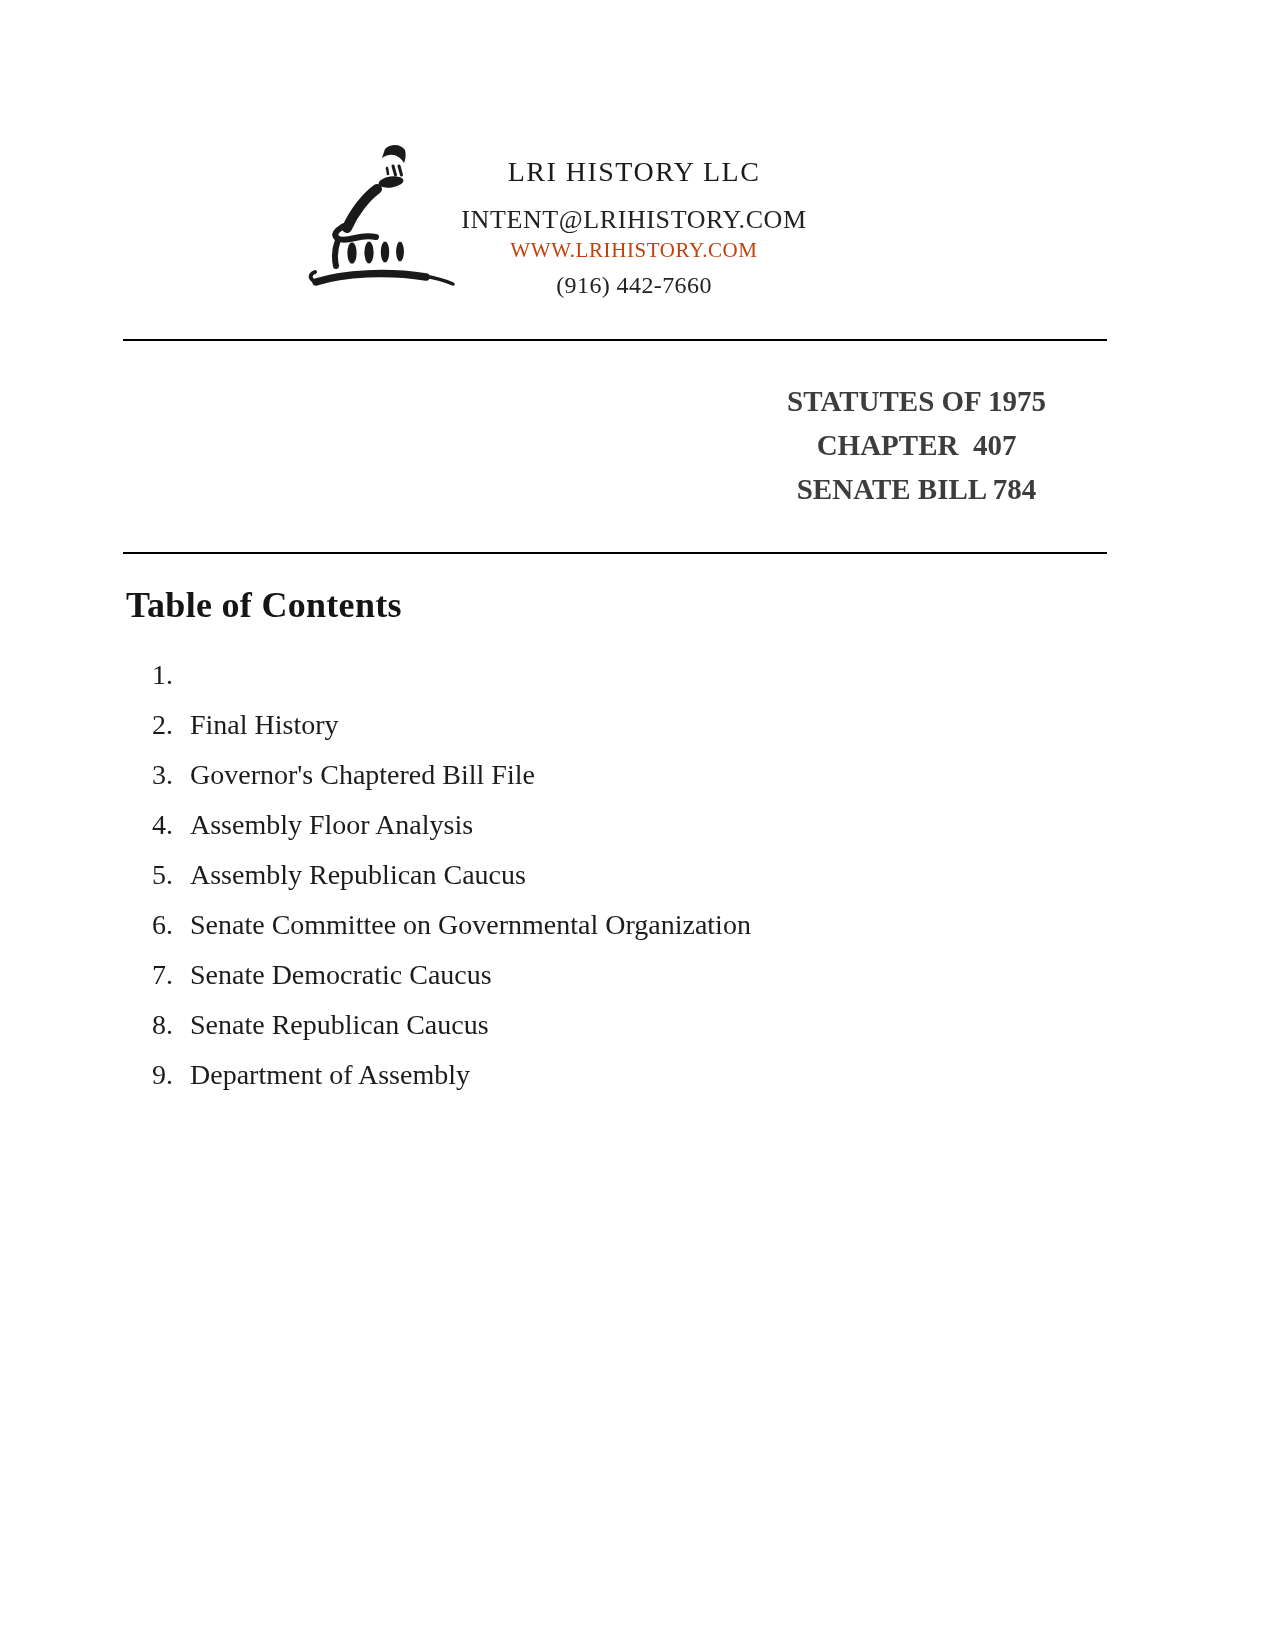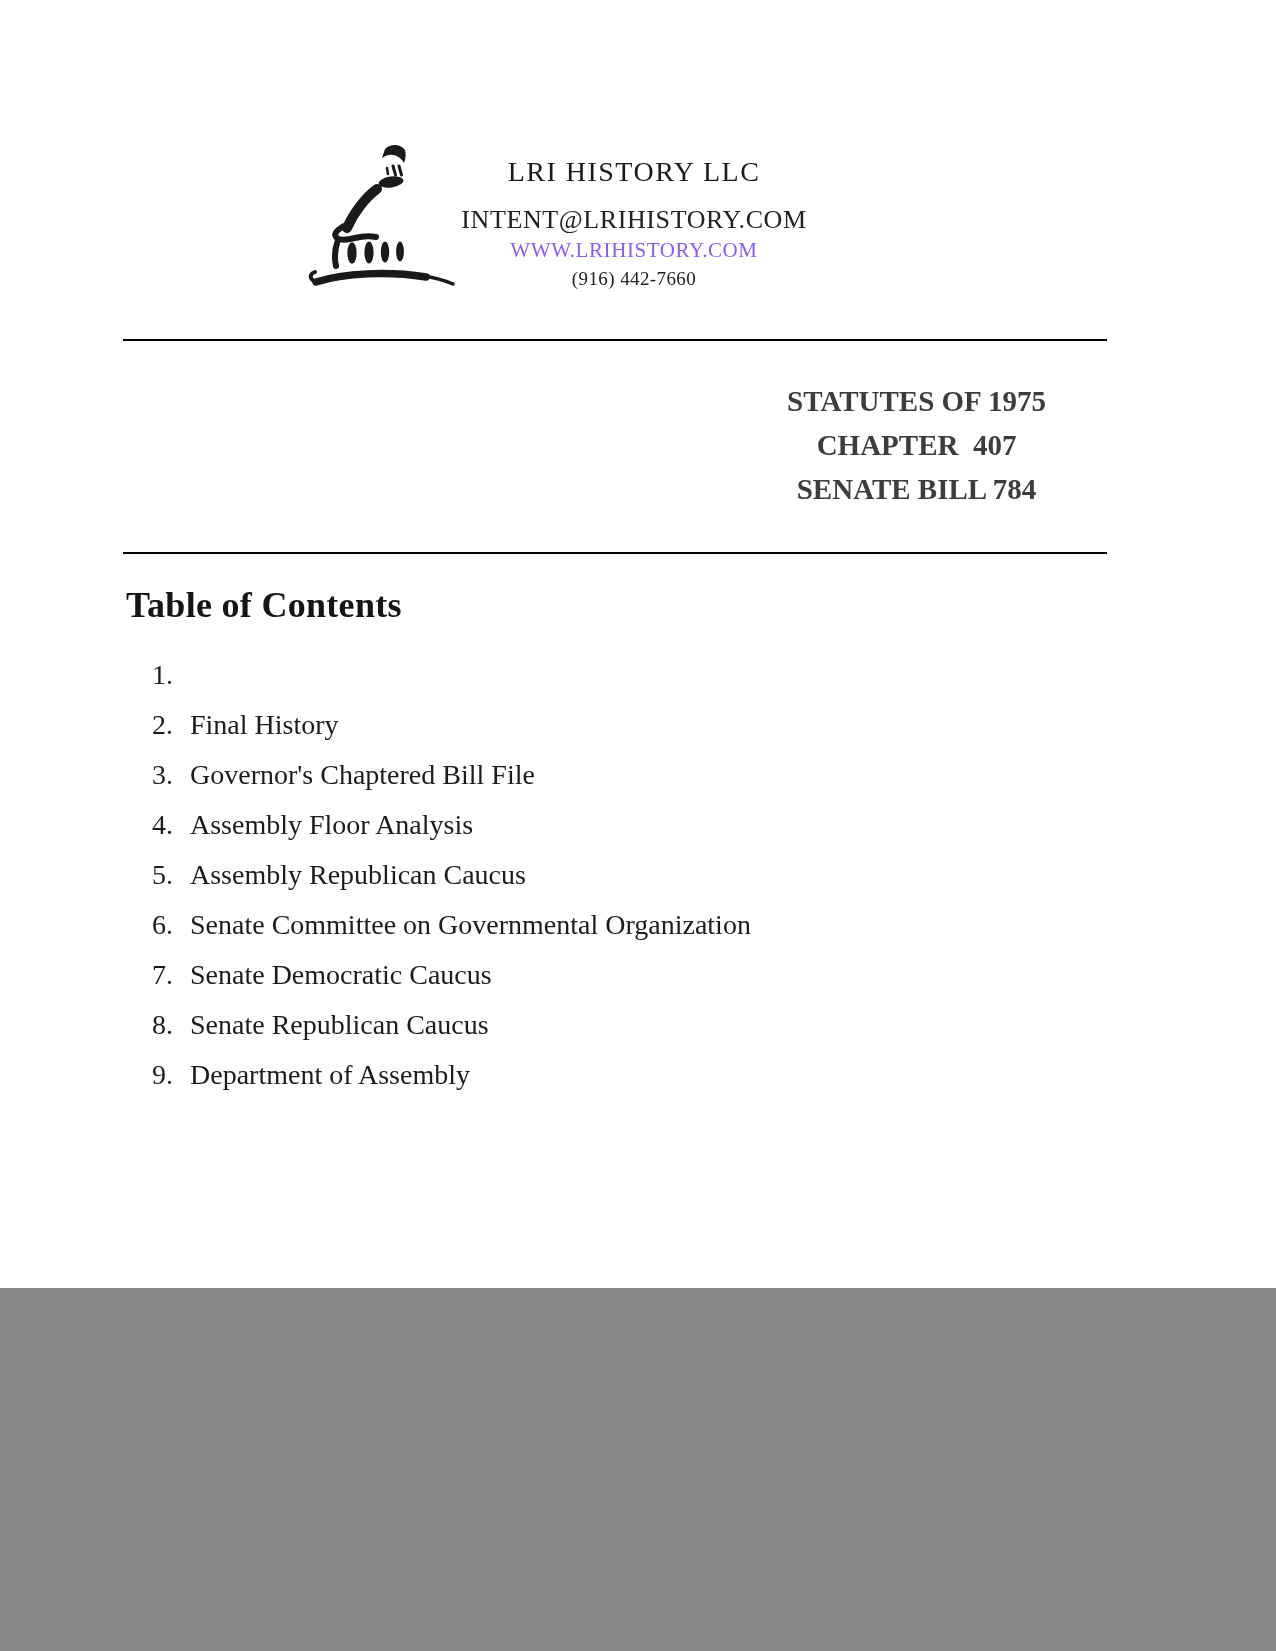--- a/index.html
+++ b/index.html
@@ -1,18 +1,18 @@
 <!DOCTYPE html>
 <html><head>
 <meta charset="utf-8">
 <style>
   html,body{margin:0;padding:0;background:#888;}
   .page{
     position:relative;
-    width:1276px;height:1288px;
+    width:1276px;height:1651px;
     margin:0 auto;
     background:#ffffff;
     font-family:"Liberation Serif","DejaVu Serif",serif;
     overflow:hidden;
   }
   
   .logo{
     position:absolute;left:296px;top:120px;width:162px;height:178px;
   }
   .logo svg{width:100%;height:100%;}
@@ -20,24 +20,24 @@
     position:absolute;left:384px;top:152px;width:500px;
     text-align:center;color:#1c1c1c;
   }
   .company{
     font-size:28px;line-height:40px;letter-spacing:1.5px;color:#1b1b1b;
   }
   .contact{
     font-size:26px;line-height:28px;letter-spacing:.6px;margin-top:14px;color:#222;
   }
   .contact2{
-    font-size:21px;line-height:28px;letter-spacing:.6px;margin-top:2px;color:#8b5cf6;
+    font-size:21px;line-height:28px;letter-spacing:.6px;margin-top:2px;color:#c2410c;
   }
   .phone{
-    font-size:19px;line-height:28px;letter-spacing:.4px;margin-top:1px;color:#222;
+    font-size:24px;line-height:28px;letter-spacing:.4px;margin-top:7px;color:#222;
   }
   
   .rule{
     position:absolute;left:123px;width:984px;height:2px;background:#000;
   }
   .rule-1{top:339px;}
   .rule-2{top:552px;}
   
   .statutes{
     position:absolute;top:379px;right:230px;

